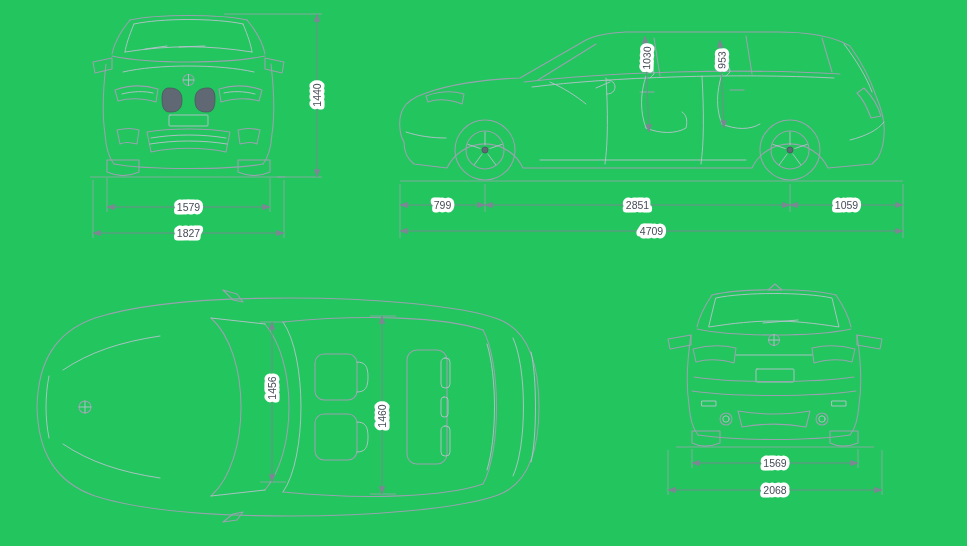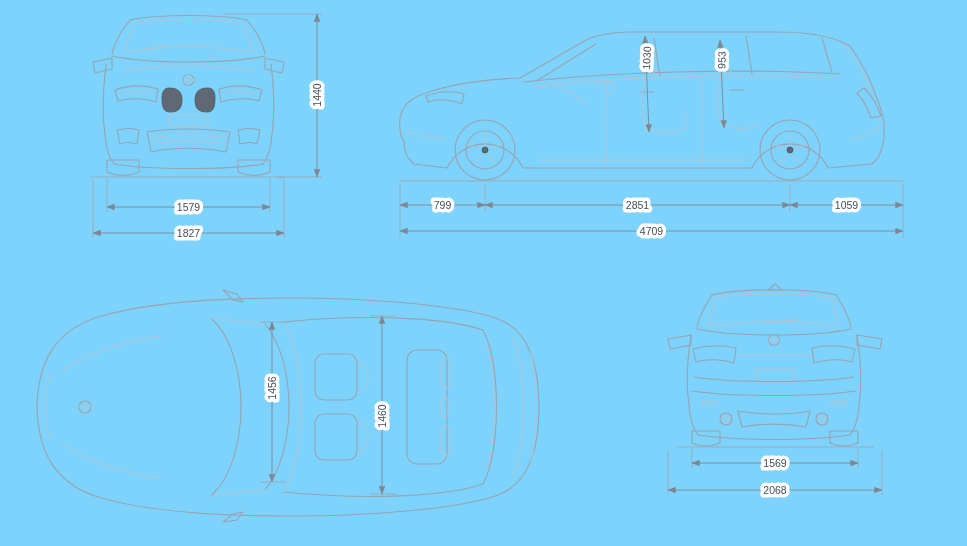--- a/index.html
+++ b/index.html
@@ -1,16 +1,16 @@
 <!DOCTYPE html>
 <html><head>
 <meta charset="utf-8">
 <style>
   html,body{margin:0;padding:0;background:#ffffff;}
-  .stage{width:967px;height:546px;background:#7dd3fc;position:relative;overflow:hidden;}
+  .stage{width:967px;height:546px;background:#22c55e;position:relative;overflow:hidden;}
   svg{display:block;}
   .car{fill:none;stroke:#99a3af;stroke-width:1.1;stroke-linecap:round;stroke-linejoin:round;}
   .car-light{fill:none;stroke:#b9c2cc;stroke-width:0.9;stroke-linecap:round;stroke-linejoin:round;}
   .car-dark{fill:#5f6873;stroke:#4d5661;stroke-width:0.8;}
   .dim{stroke:#7d8794;stroke-width:0.9;fill:none;}
   .ext{stroke:#9aa4b0;stroke-width:0.8;fill:none;}
   .dimlabel{font:10.5px "Liberation Sans","DejaVu Sans",sans-serif;fill:#454d57;
             text-anchor:middle;paint-order:stroke;stroke:#ffffff;stroke-width:7px;
             stroke-linejoin:round;}
 </style>

